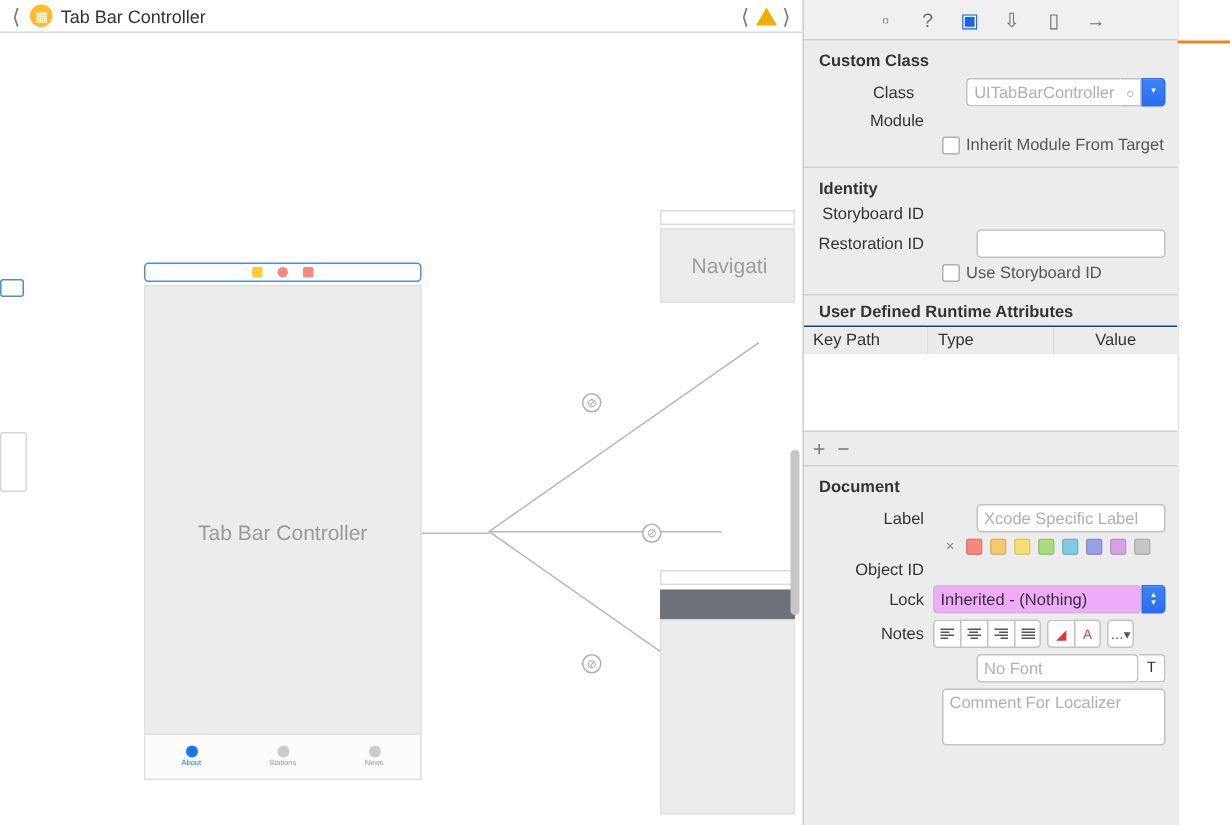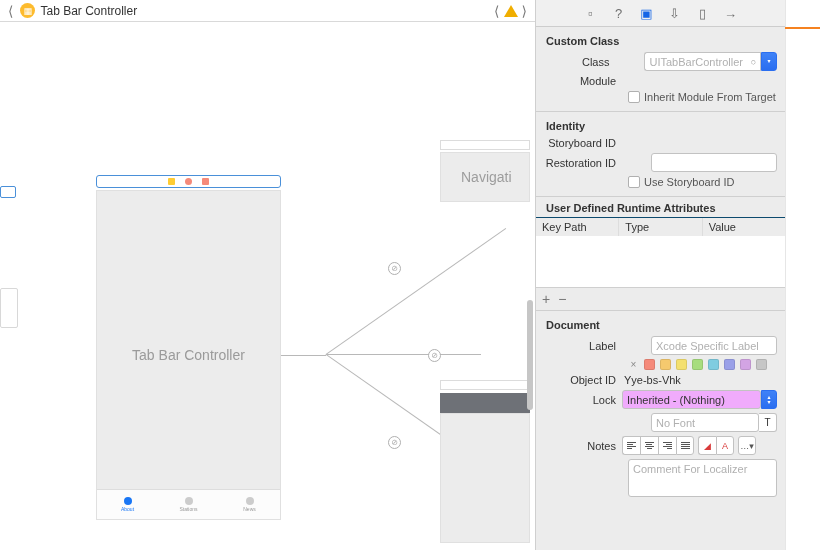--- a/index.html
+++ b/index.html
@@ -253,21 +253,21 @@
     font-size: 11px;
     padding: 0;
   }
   .udra-col {
     flex: 1;
     border-right: 1px solid #ddd;
     padding: 3px 6px;
     background: #ececec;
     font-weight: 400;
   }
-  .udra-col:last-child { border-right: none; }
+  .udra-col:last-child { border-right: none; text-align: center; }
   .udra-body {
     height: 52px;
     background: #fff;
     border-bottom: 1px solid #cfcfcf;
   }
   .udra-foot {
     display: flex;
     gap: 8px;
     padding: 3px 6px;
     font-size: 14px;
@@ -468,33 +468,27 @@
       <div class="sw" style="background:#f5c96e"></div>
       <div class="sw" style="background:#f4e06e"></div>
       <div class="sw" style="background:#a7dd7e"></div>
       <div class="sw" style="background:#7fcce0"></div>
       <div class="sw" style="background:#9aa0e8"></div>
       <div class="sw" style="background:#d3a4e4"></div>
       <div class="sw" style="background:#c6c6c6"></div>
     </div>
     <div class="row">
       <div class="row-label">Object ID</div>
-      <div style="flex:1;font-size:11px;color:#333;padding-left:2px;">Yye-bs-Vhk</div>
     </div>
     <div class="row">
       <div class="row-label">Lock</div>
       <div class="combo">
         <div class="select">Inherited - (Nothing)</div>
         <div class="dropdown">▴<br>▾</div>
       </div>
-    </div>
-    <div class="row">
-      <div class="row-label"></div>
-      <div class="field placeholder" style="flex:1;">No Font</div>
-      <div style="width:18px;height:19px;border:1px solid #c2c2c2;border-left:none;border-radius:0 3px 3px 0;background:#fff;display:flex;align-items:center;justify-content:center;font-size:10px;">T</div>
     </div>
     <div class="row">
       <div class="row-label">Notes</div>
       <div class="notes-toolbar">
         <div class="nbtn">
             <span class="align-icon">
               <span style="width:9px"></span>
               <span style="width:6px"></span>
               <span style="width:9px"></span>
               <span style="width:5px"></span>
@@ -522,18 +516,23 @@
               <span style="width:9px"></span>
               <span style="width:9px"></span>
               <span style="width:9px"></span>
             </span>
           </div>
         <div class="nbtn gap red">◢</div>
         <div class="nbtn red last">A</div>
         <div class="nbtn gap last" style="border-radius:3px;">…▾</div>
       </div>
     </div>
+    <div class="row">
+      <div class="row-label"></div>
+      <div class="field placeholder" style="flex:1;">No Font</div>
+      <div style="width:18px;height:19px;border:1px solid #c2c2c2;border-left:none;border-radius:0 3px 3px 0;background:#fff;display:flex;align-items:center;justify-content:center;font-size:10px;">T</div>
+    </div>
     <div class="textarea">Comment For Localizer</div>
   </div>
 </div>
 
 <div class="right-gutter"></div>
 <div class="orange-bar"></div>
 
 </body></html>

